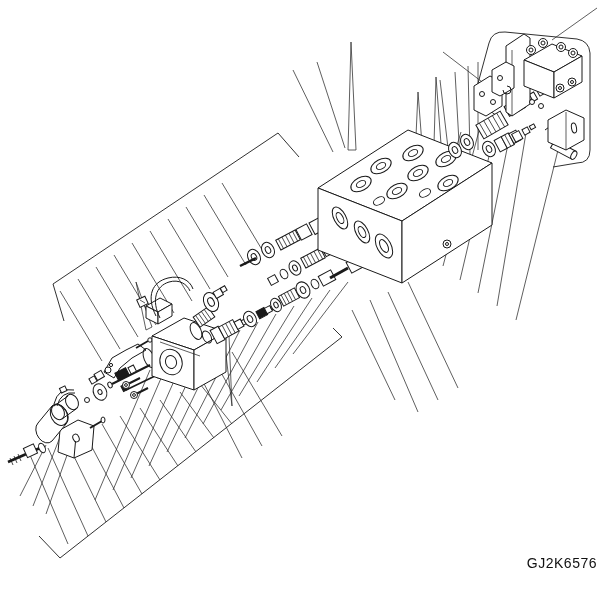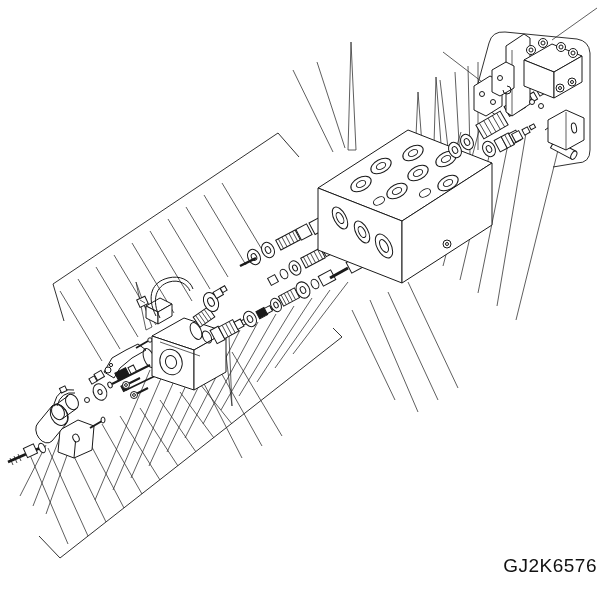--- a/index.html
+++ b/index.html
@@ -4,21 +4,21 @@
 <style>
   html,body{margin:0;padding:0;}
   body{
     width:600px;height:600px;background:#ffffff;position:relative;overflow:hidden;
     font-family:"Liberation Sans", sans-serif;
   }
   .stage{position:absolute;inset:0;}
   svg{position:absolute;left:0;top:0;}
   .figure-code{
     position:absolute;top:555px;right:3px;
-    font-size:19px;letter-spacing:.5px;color:#111111;
+    font-size:14px;letter-spacing:.5px;color:#111111;
   }
 </style>
 </head>
 <body>
 
 <div class="stage">
 <svg width="600" height="600" viewBox="0 0 600 600">
 
   <g fill="none" stroke="#1a1a1a" stroke-width="0.9">
     <path d="M64,321 L53,284 L278,133 L299,157"></path>

